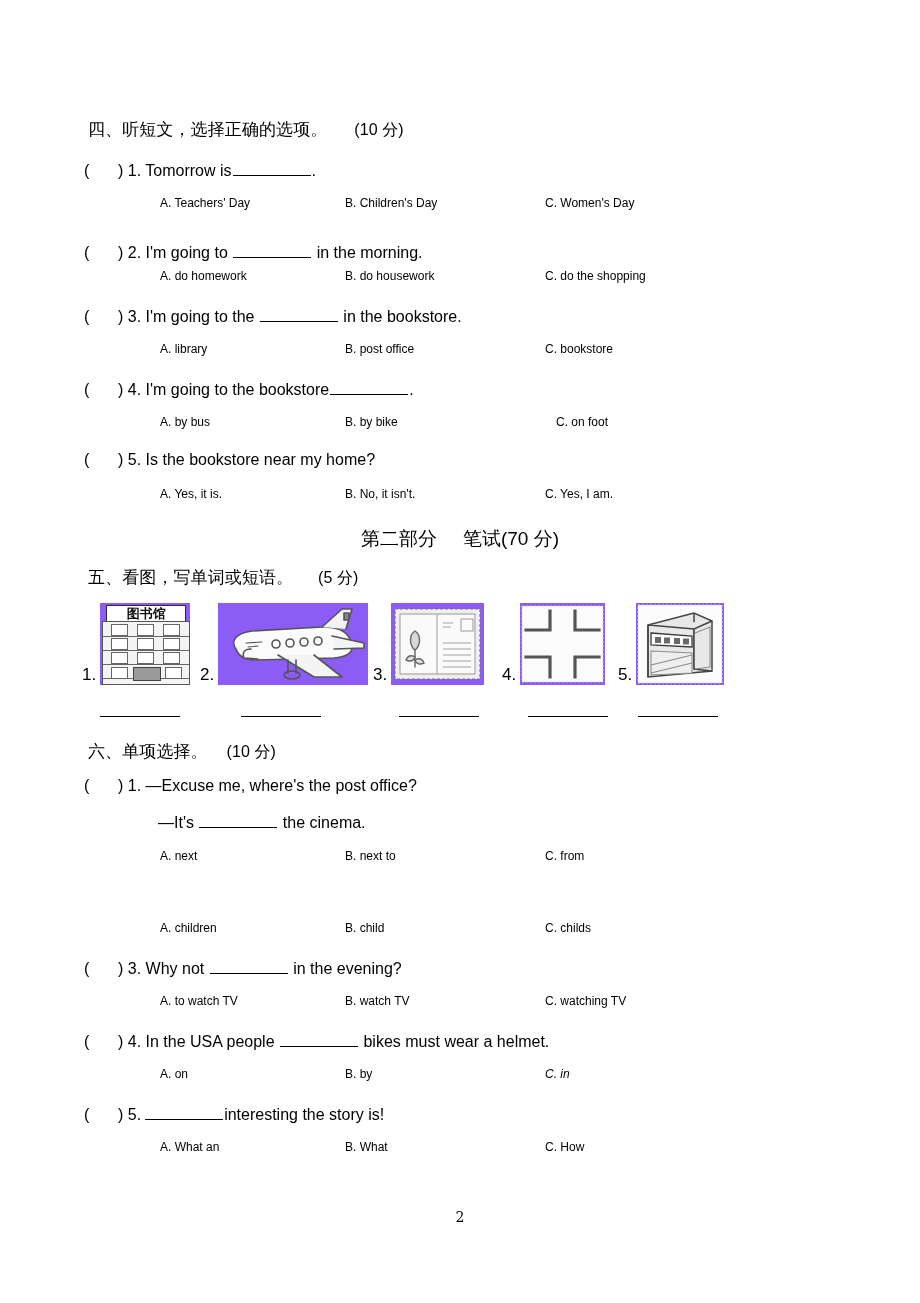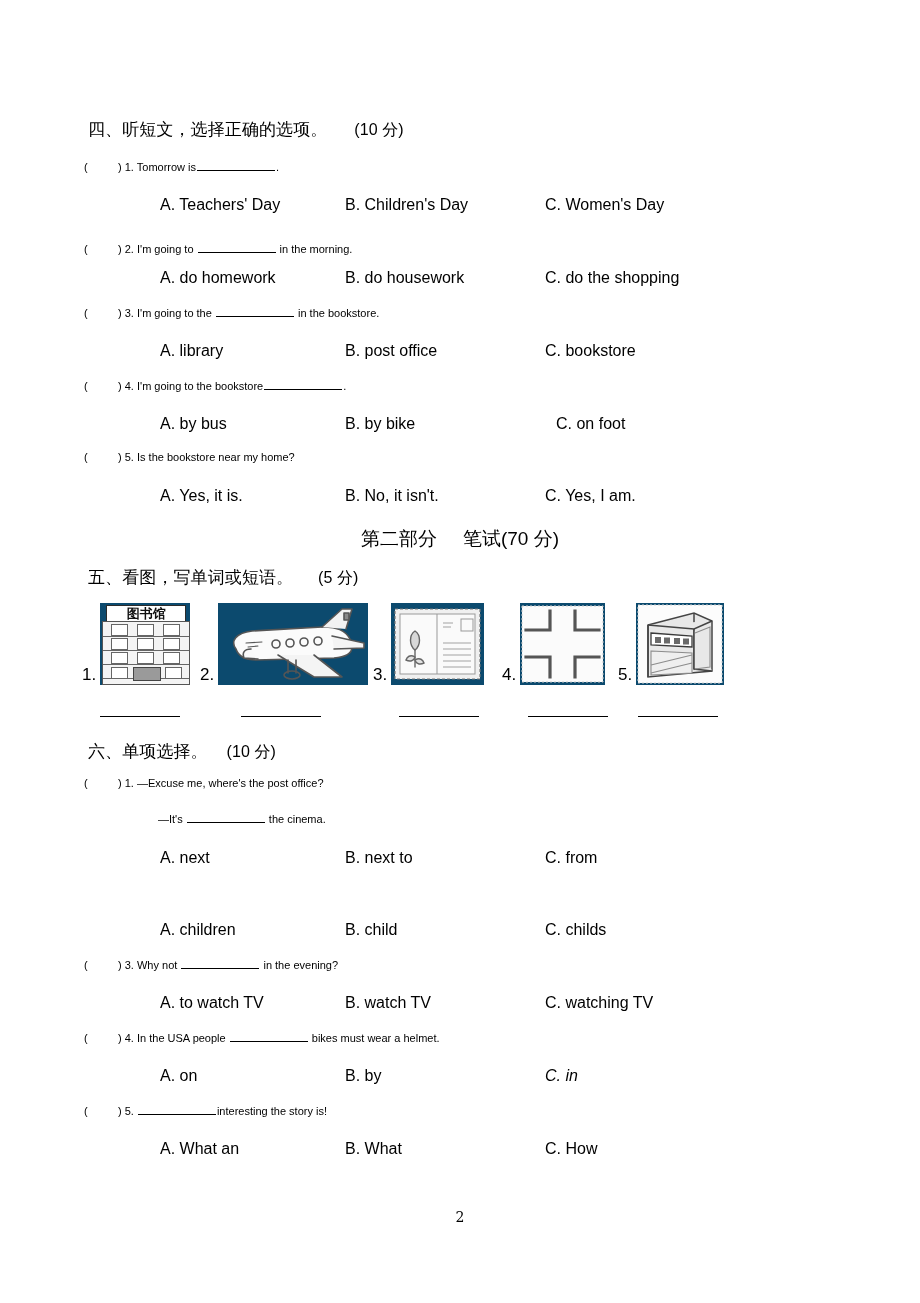--- a/index.html
+++ b/index.html
@@ -29,34 +29,34 @@
     font-size: 17px;
     white-space: nowrap;
     letter-spacing: 0.1px;
   }
   .sec-head .cn { font-family: "DejaVu Serif", "Liberation Serif", serif; font-size: 17px; }
   .sec-head .pts { font-family: "Liberation Sans", sans-serif; font-size: 16px; }
 
   .qrow {
     position: absolute;
     left: 84px;
-    font-size: 11px;
+    font-size: 16px;
     white-space: nowrap;
   }
   .paren-open { display: inline-block; width: 34px; }
   .blank {
     display: inline-block;
     border-bottom: 1.6px solid #000;
     height: 0.92em;
     vertical-align: baseline;
     margin: 0 1px;
   }
   .opt {
     position: absolute;
-    font-size: 16px;
+    font-size: 12px;
     white-space: nowrap;
   }
 
   
   .part-title {
     position: absolute;
     width: 920px;
     text-align: center;
     font-size: 19px;
     font-family: "DejaVu Serif", "Liberation Serif", serif;
@@ -72,21 +72,21 @@
   }
   .pic-label {
     font-size: 17px;
     line-height: 1;
     padding-bottom: 2px;
     padding-right: 4px;
     font-family: "Liberation Sans", sans-serif;
   }
   .pic-box {
     position: relative;
-    background: #0c4a6e;
+    background: #8b5cf6;
     overflow: hidden;
   }
   .ans-line {
     position: absolute;
     border-bottom: 1.8px solid #000;
     height: 0;
   }
 
   .page-num {
     position: absolute;

